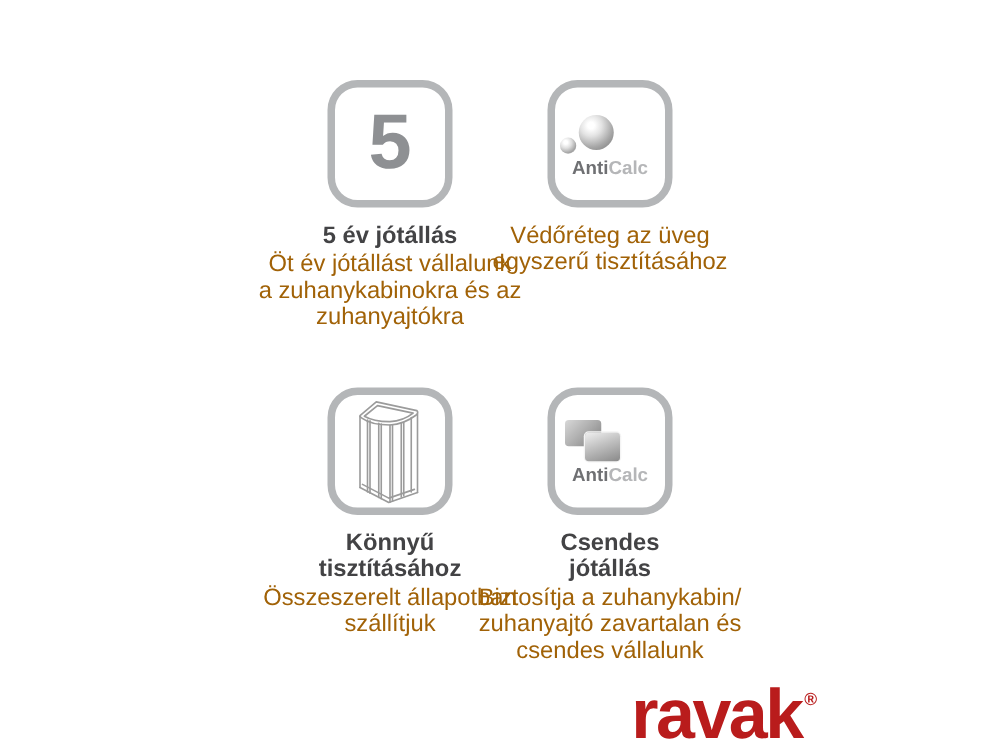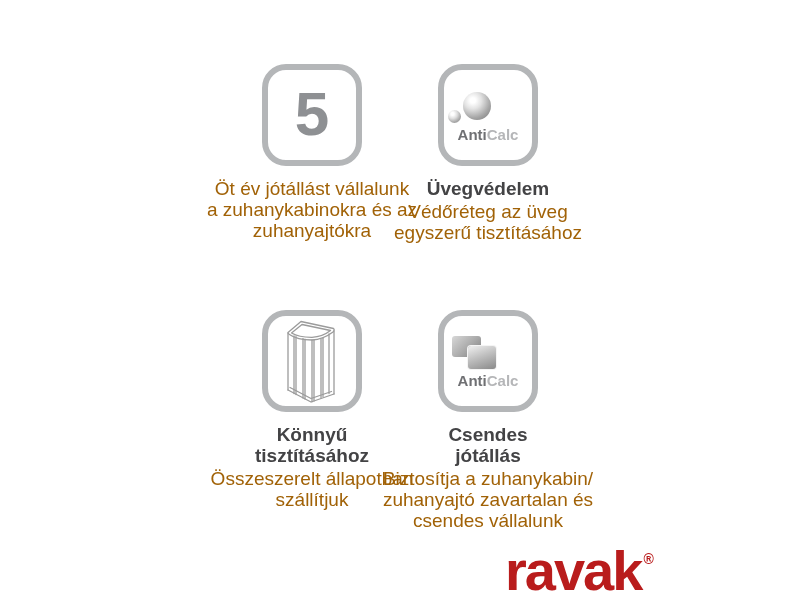--- a/index.html
+++ b/index.html
@@ -66,32 +66,32 @@
 </style>
 </head>
 <body>
 
 <main class="grid">
 
   <section class="cell">
     <div class="icon-frame">
       <span class="num5">5</span>
     </div>
+    <h3 class="feature-title">5 év jótállás</h3>
     <p class="feature-desc">Öt év jótállást vállalunk
 a zuhanykabinokra és az
 zuhanyajtókra</p>
   </section>
 
   <section class="cell">
     <div class="icon-frame">
       <span class="sphere-large"></span>
       <span class="sphere-small"></span>
       <span class="icon-label"><span class="dark">Anti</span><span class="light">Calc</span></span>
     </div>
-    <h3 class="feature-title">Üvegvédelem</h3>
     <p class="feature-desc">Védőréteg az üveg
 egyszerű tisztításához</p>
   </section>
 
   <section class="cell">
     <div class="icon-frame">
       <svg class="cabin-svg" width="50" height="84" viewBox="0 0 50 84" fill="none" stroke="#9b9b9b" stroke-width="1.3" stroke-linecap="round" stroke-linejoin="round">
 
         <path d="M1 12.5 L14 1.5 L46.5 8.5 Q48 10 46 12 Q36 19.5 25 20 Q10 20 2.5 14.5 Q0.8 13.5 1 12.5 Z"></path>
 

